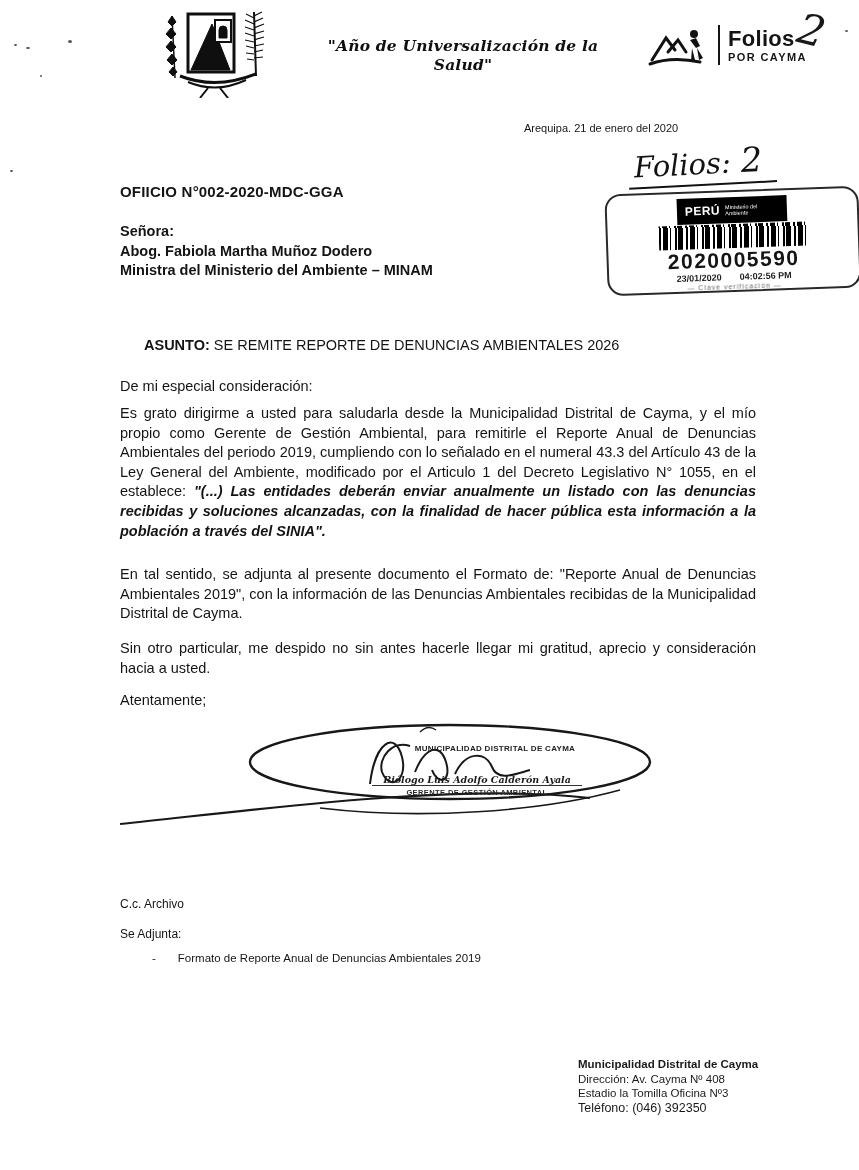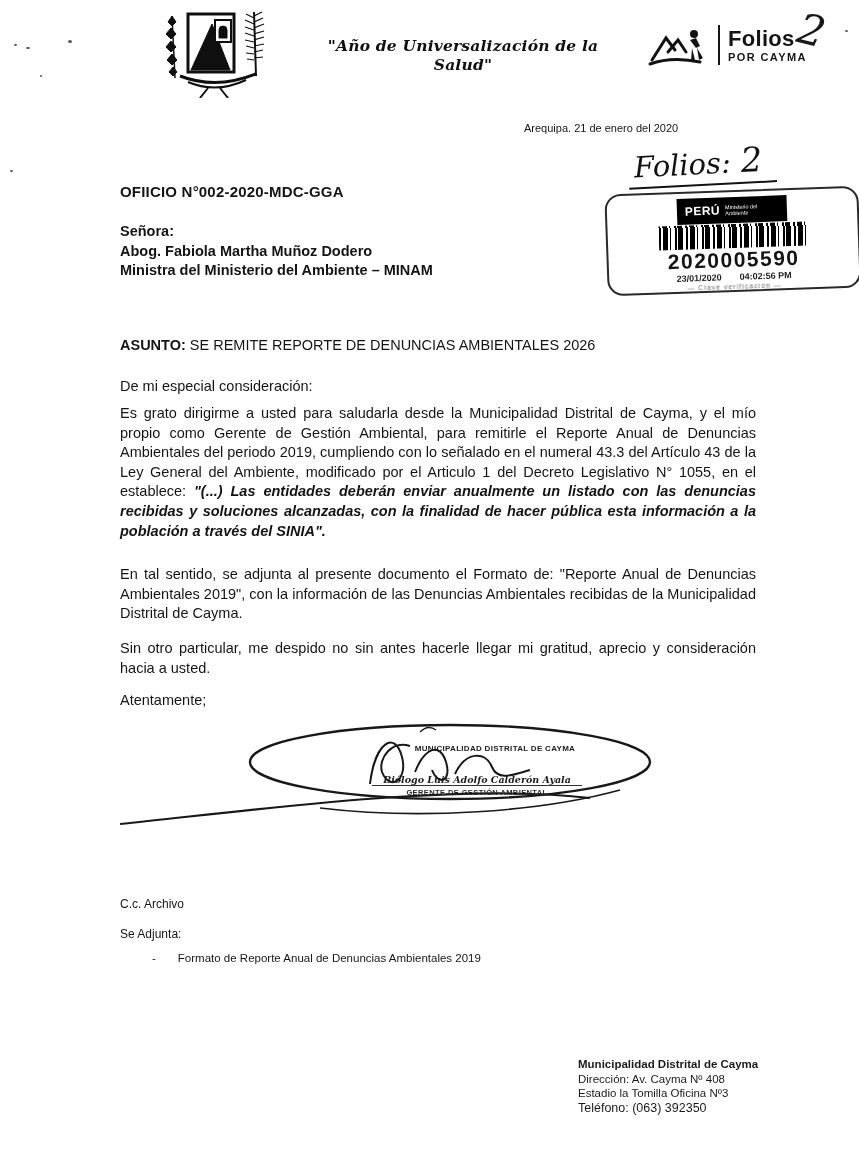--- a/index.html
+++ b/index.html
@@ -65,21 +65,21 @@
   }
   .stamp-number{font-size:21px;font-weight:bold;letter-spacing:1.5px;margin-top:0px;}
   .stamp-datetime{font-size:9px;font-weight:bold;display:flex;gap:18px;margin-top:0px;color:#222;}
   .stamp-verif{font-size:7px;color:#666;margin-top:1px;filter:blur(.4px);letter-spacing:1px;}
   
   .ltr{position:absolute;left:120px;width:636px;}
   .oficio{top:183px;font-size:15px;font-weight:bold;letter-spacing:.2px;}
   .addr{top:222px;font-size:14.5px;font-weight:bold;line-height:19px;}
   .addr div{margin-bottom:0.5px;}
   .subject{top:337px;font-size:14.5px;}
-  .subject b{font-weight:bold;}
+  .subject b{font-weight:bold;margin-left:24px;}
   .greeting{top:378px;font-size:14.5px;}
   .para{font-size:14.5px;line-height:19.6px;text-align:justify;}
   .p1{top:404px;}
   .p2{top:565px;}
   .p3{top:639px;}
   .closing{top:692px;font-size:14.5px;}
   .quote{font-weight:bold;font-style:italic;}
   
   .sig-wrap{position:absolute;left:120px;top:712px;width:560px;height:130px;}
   .sig-svg{position:absolute;left:0;top:0;}
@@ -244,21 +244,21 @@
   <div class="adjunta">Se Adjunta:</div>
   <div class="attach">
     <span>-</span>
     <span>Formato de Reporte Anual de Denuncias Ambientales 2019</span>
   </div>
 
   <div class="footer">
     <div class="f-org">Municipalidad Distrital de Cayma</div>
     <div>Dirección: Av. Cayma Nº 408</div>
     <div>Estadio la Tomilla Oficina Nº3</div>
-    <div class="f-phone">Teléfono: (063) 392350</div>
+    <div class="f-phone">Teléfono: (046) 392350</div>
   </div>
 
   <div class="speck" style="left:14px;top:44px;width:3px;height:2px;"></div>
   <div class="speck" style="left:26px;top:47px;width:4px;height:2px;"></div>
   <div class="speck" style="left:68px;top:40px;width:4px;height:3px;"></div>
   <div class="speck" style="left:40px;top:75px;width:2px;height:2px;"></div>
   <div class="speck" style="left:10px;top:170px;width:3px;height:2px;"></div>
   <div class="speck" style="left:845px;top:30px;width:3px;height:2px;"></div>
 
 </div>

